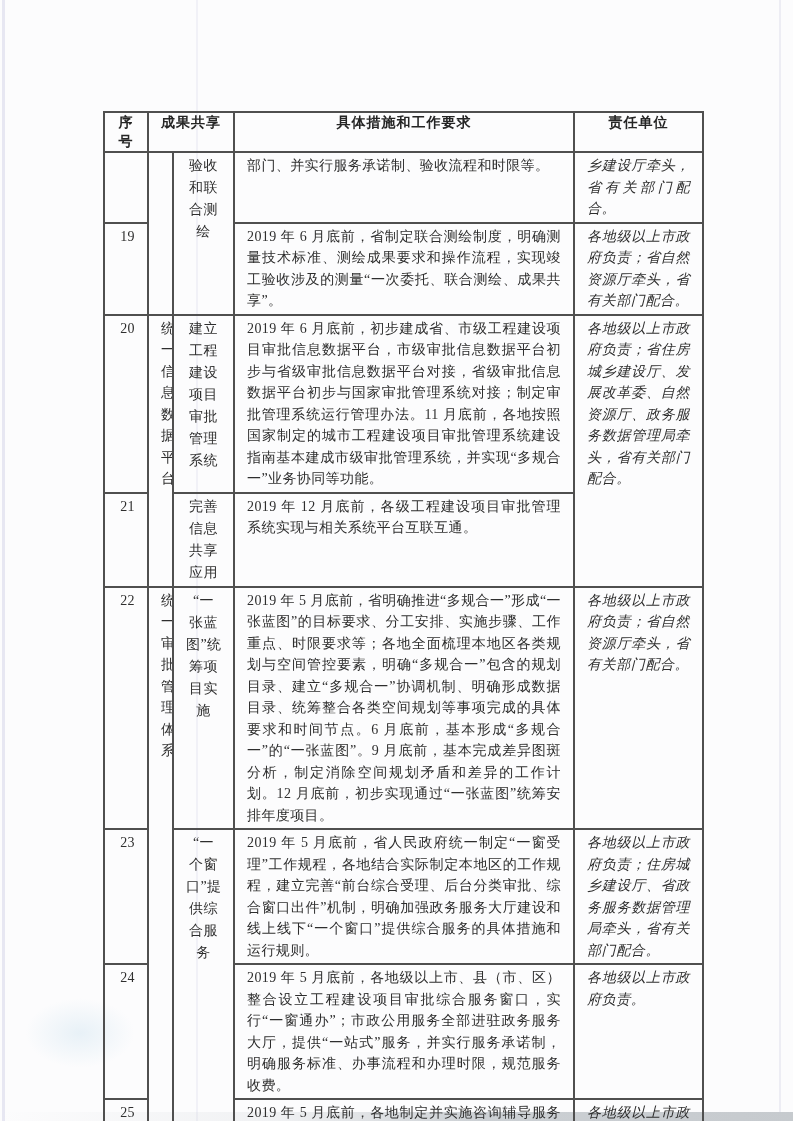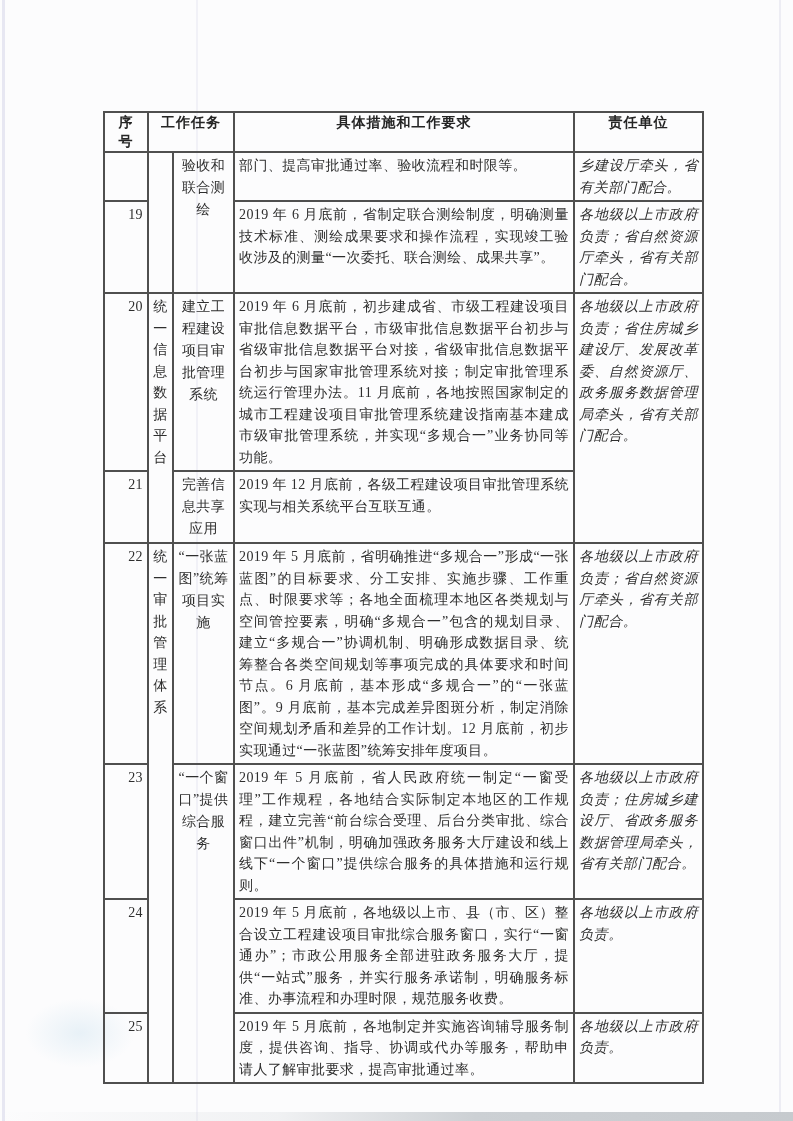--- a/index.html
+++ b/index.html
@@ -29,21 +29,21 @@
     position:absolute;left:103px;top:111px;
     width:599px;
     border-collapse:collapse;
     table-layout:fixed;
     font-size:14px;
     line-height:21.5px;
     letter-spacing:.4px;
   }
   table.doc th, table.doc td{
     border:2px solid #4f4f4f;
-    padding:2px 4px;
+    padding:2px 12px;
     vertical-align:top;
     overflow:hidden;
   }
   table.doc th{
     font-weight:bold;
     text-align:center;
     padding:0 8px;
     line-height:19px;
     letter-spacing:1px;
     color:#252525;
@@ -85,30 +85,30 @@
     <colgroup>
       <col style="width:44px">
         <col style="width:25px">
         <col style="width:61px">
         <col style="width:340px">
         <col style="width:129px">
     </colgroup>
     <tbody>
       <tr style="height:20px">
         <th>序号</th>
-        <th colspan="2">工作任务</th>
+        <th colspan="2">成果共享</th>
         <th>具体措施和工作要求</th>
         <th>责任单位</th>
       </tr>
 
       <tr style="height:44px">
         <td class="c-no"></td>
         <td class="c-cat" rowspan="2"></td>
         <td class="c-task" rowspan="2">验收和联合测绘</td>
-        <td class="c-measure">部门、提高审批通过率、验收流程和时限等。</td>
+        <td class="c-measure">部门、并实行服务承诺制、验收流程和时限等。</td>
         <td class="c-unit">乡建设厅牵头，省有关部门配合。</td>
       </tr>
 
       <tr style="height:88px">
         <td class="c-no">19</td>
         <td class="c-measure">2019 年 6 月底前，省制定联合测绘制度，明确测量技术标准、测绘成果要求和操作流程，实现竣工验收涉及的测量“一次委托、联合测绘、成果共享”。</td>
         <td class="c-unit">各地级以上市政府负责；省自然资源厅牵头，省有关部门配合。</td>
       </tr>
 
       <tr style="height:147px">

